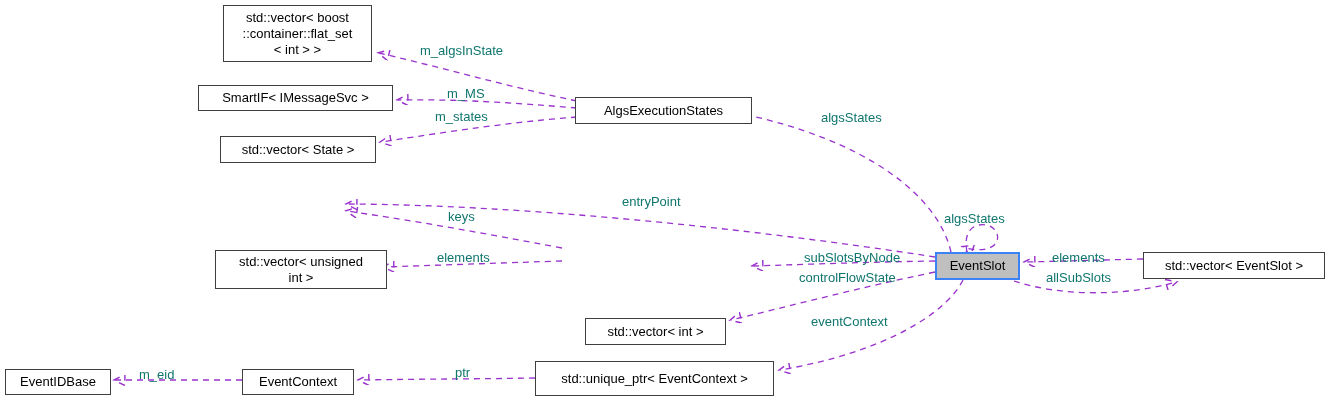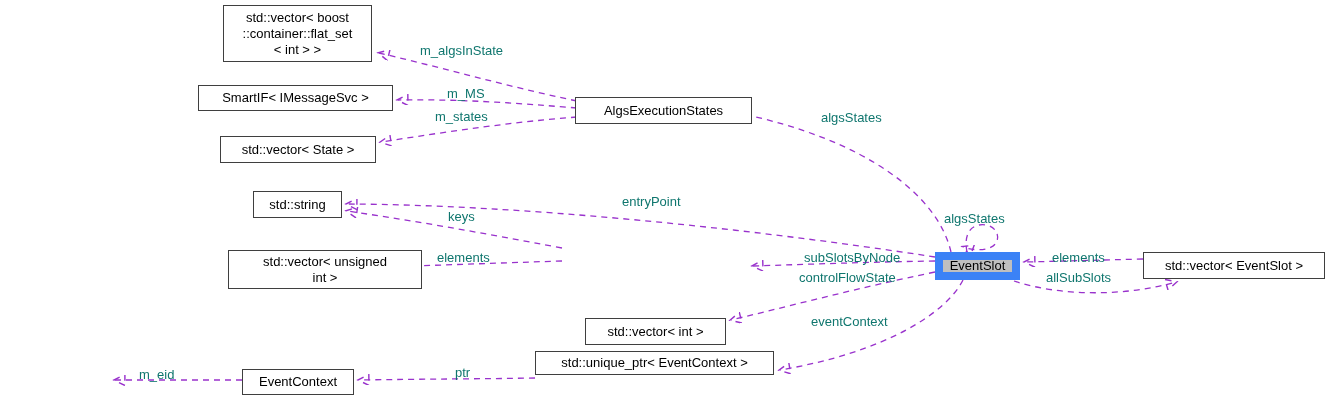--- a/index.html
+++ b/index.html
@@ -18,21 +18,21 @@
     text-align:center;
     border:1.5px solid #3f3f3f;
     background:#ffffff;
     color:#000000;
     font-size:13px;line-height:16px;
     white-space:pre-line;
     z-index:2;
   }
   .node.focus{
     background:#bfbfbf;
-    border:8px solid #3b82f6;
+    border:2px solid #3b82f6;
   }
   .elabel{
     position:absolute;
     color:#0f766e;
     font-size:13px;line-height:14px;
     white-space:nowrap;
     z-index:3;
   }
   svg.edges{
     position:absolute;left:0;top:0;z-index:1;
@@ -77,43 +77,43 @@
     <span>std::vector&lt; boost
 ::container::flat_set
 &lt; int &gt; &gt;</span>
   </div>
   <div class="node" style="left:198px;top:85px;width:195px;height:26px">
     <span>SmartIF&lt; IMessageSvc &gt;</span>
   </div>
   <div class="node" style="left:220px;top:136px;width:156px;height:27px">
     <span>std::vector&lt; State &gt;</span>
   </div>
-  <div class="node" style="left:253px;top:191px;width:89px;height:27px">
-    <span>std::string</span>
-  </div>
-  <div class="node" style="left:228px;top:250px;width:194px;height:39px">
+  <div class="node" style="left:215px;top:250px;width:172px;height:39px">
     <span>std::vector&lt; unsigned
 int &gt;</span>
   </div>
   <div class="node" style="left:585px;top:318px;width:141px;height:27px">
     <span>std::vector&lt; int &gt;</span>
   </div>
   <div class="node" style="left:575px;top:97px;width:177px;height:27px">
     <span>AlgsExecutionStates</span>
   </div>
   <div class="node focus" style="left:935px;top:252px;width:85px;height:28px">
     <span>EventSlot</span>
   </div>
   <div class="node" style="left:1143px;top:252px;width:182px;height:27px">
     <span>std::vector&lt; EventSlot &gt;</span>
   </div>
+  <div class="node" style="left:5px;top:369px;width:106px;height:26px">
+    <span>EventIDBase</span>
+  </div>
   <div class="node" style="left:242px;top:369px;width:112px;height:26px">
     <span>EventContext</span>
   </div>
-  <div class="node" style="left:535px;top:351px;width:239px;height:24px">
+  <div class="node" style="left:535px;top:361px;width:239px;height:35px">
     <span>std::unique_ptr&lt; EventContext &gt;</span>
   </div>
 
   <div class="elabel" style="left:420px;top:44px">m_algsInState</div>
   <div class="elabel" style="left:447px;top:87px">m_MS</div>
   <div class="elabel" style="left:435px;top:110px">m_states</div>
   <div class="elabel" style="left:821px;top:111px">algsStates</div>
   <div class="elabel" style="left:622px;top:195px">entryPoint</div>
   <div class="elabel" style="left:448px;top:210px">keys</div>
   <div class="elabel" style="left:437px;top:251px">elements</div>

